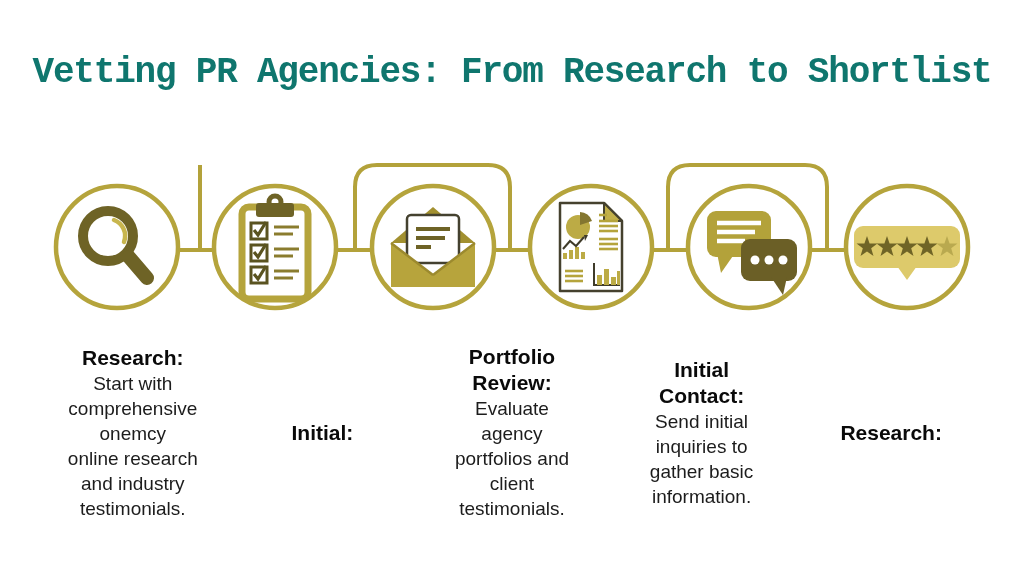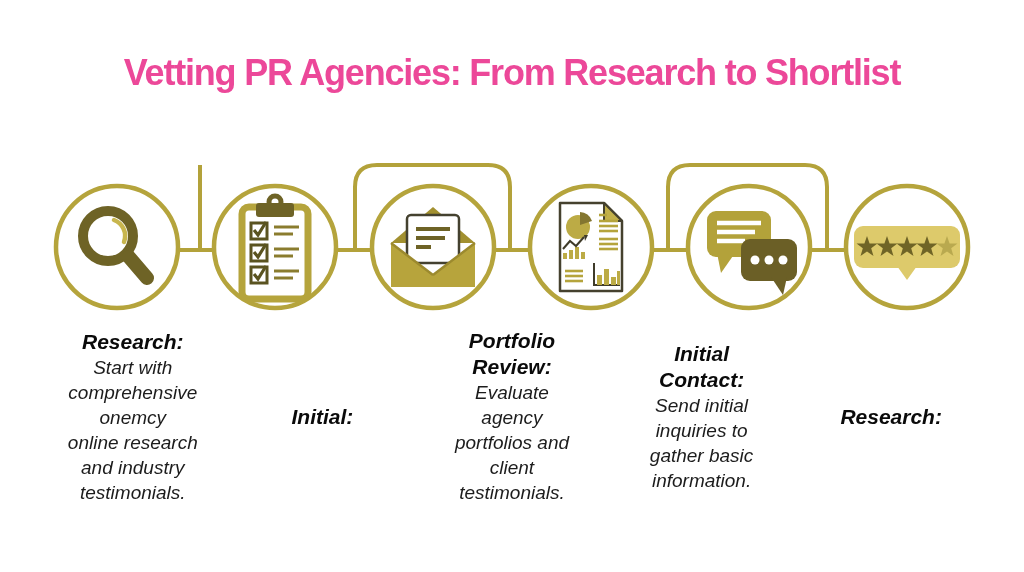--- a/index.html
+++ b/index.html
@@ -17,21 +17,22 @@
     background: #ffffff;
   }
   h1.title {
     margin: 0;
     padding: 52px 20px 0 20px;
     text-align: center;
     font-size: 36px;
     line-height: 1.15;
     font-weight: 800;
     letter-spacing: -1.2px;
-    color: #ec4899;
+    color: #0f766e;
+    font-family: Liberation Mono, monospace;
   }
   .band {
     position: relative;
     margin-top: 44px;
     height: 185px;
   }
   .connectors {
     position: absolute;
     left: 0; top: 0;
     width: 1024px; height: 185px;
@@ -56,21 +57,21 @@
     width: 130px;
     height: 130px;
     margin-top: 45px;
     display: block;
   }
   .ring {
     fill: #ffffff;
     stroke: #b5a43c;
     stroke-width: 4.5;
   }
-  .texts { margin-top: 6px; font-style: italic; }
+  .texts { margin-top: 22px; }
   .step-text { flex-direction: column; align-items: center; text-align: center; }
   .step-heading {
     font-weight: bold;
     font-size: 21px;
     line-height: 26px;
     white-space: pre-line;
     color: #0a0a0a;
   }
   .step-body {
     font-size: 19px;

